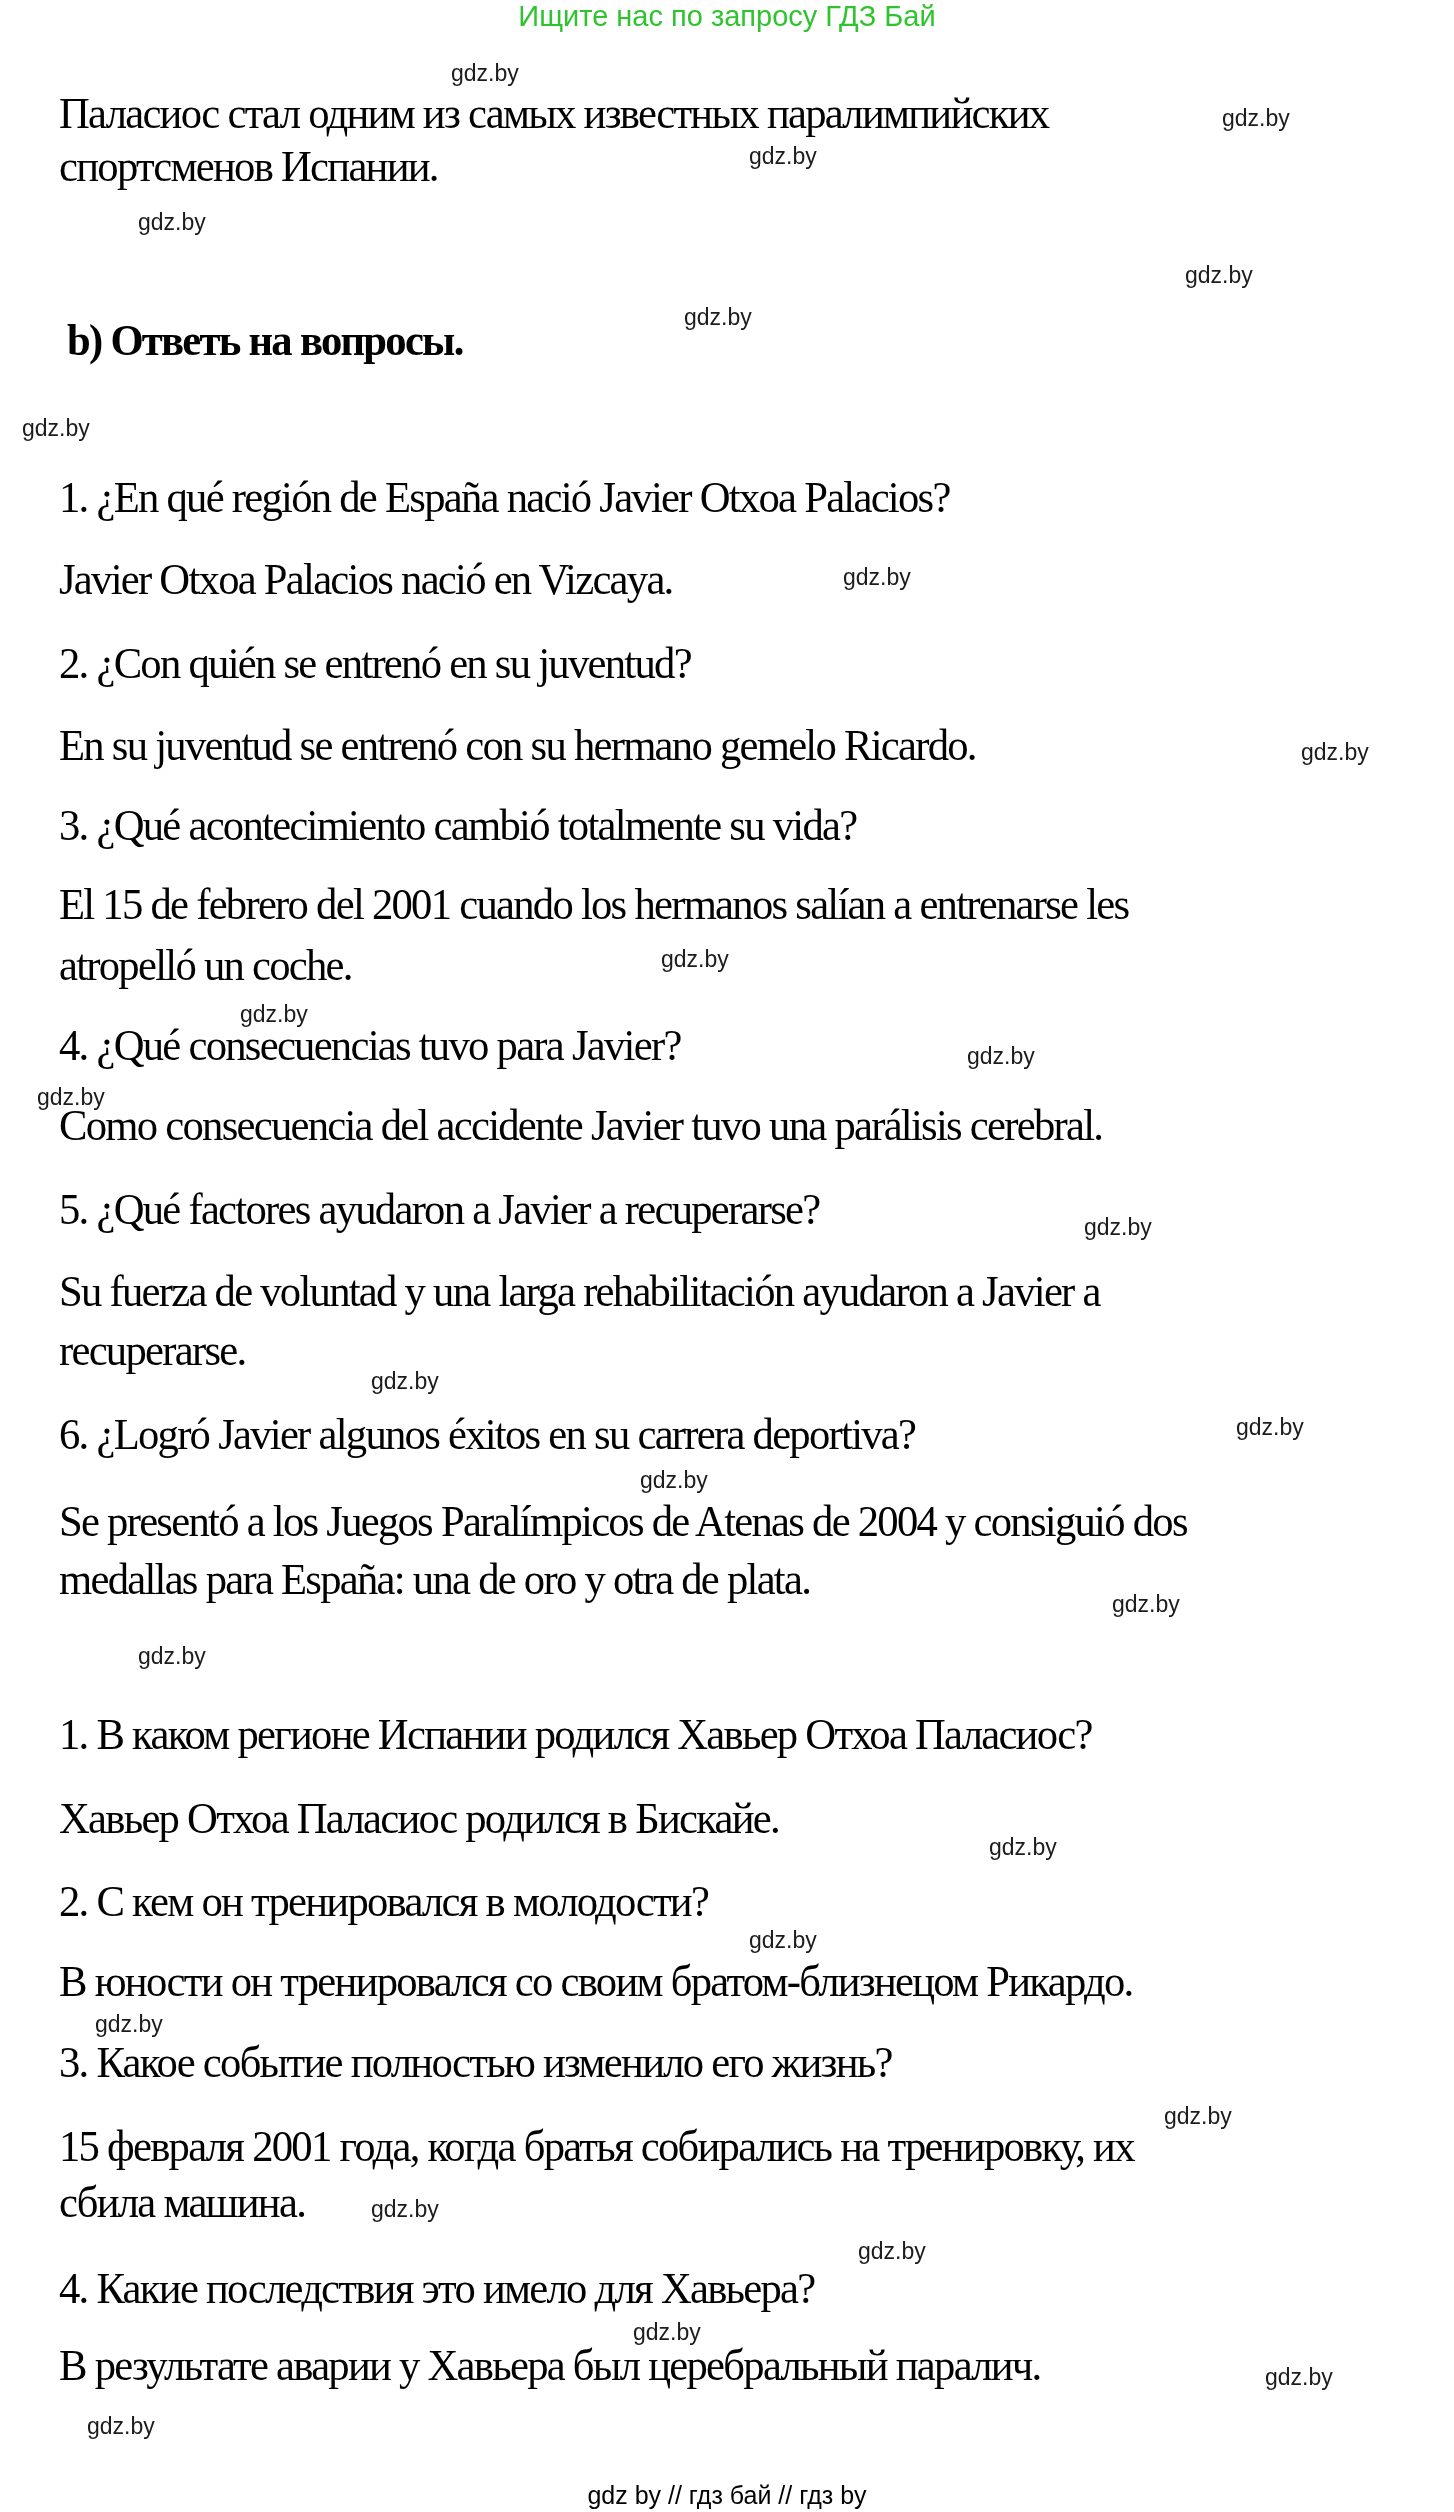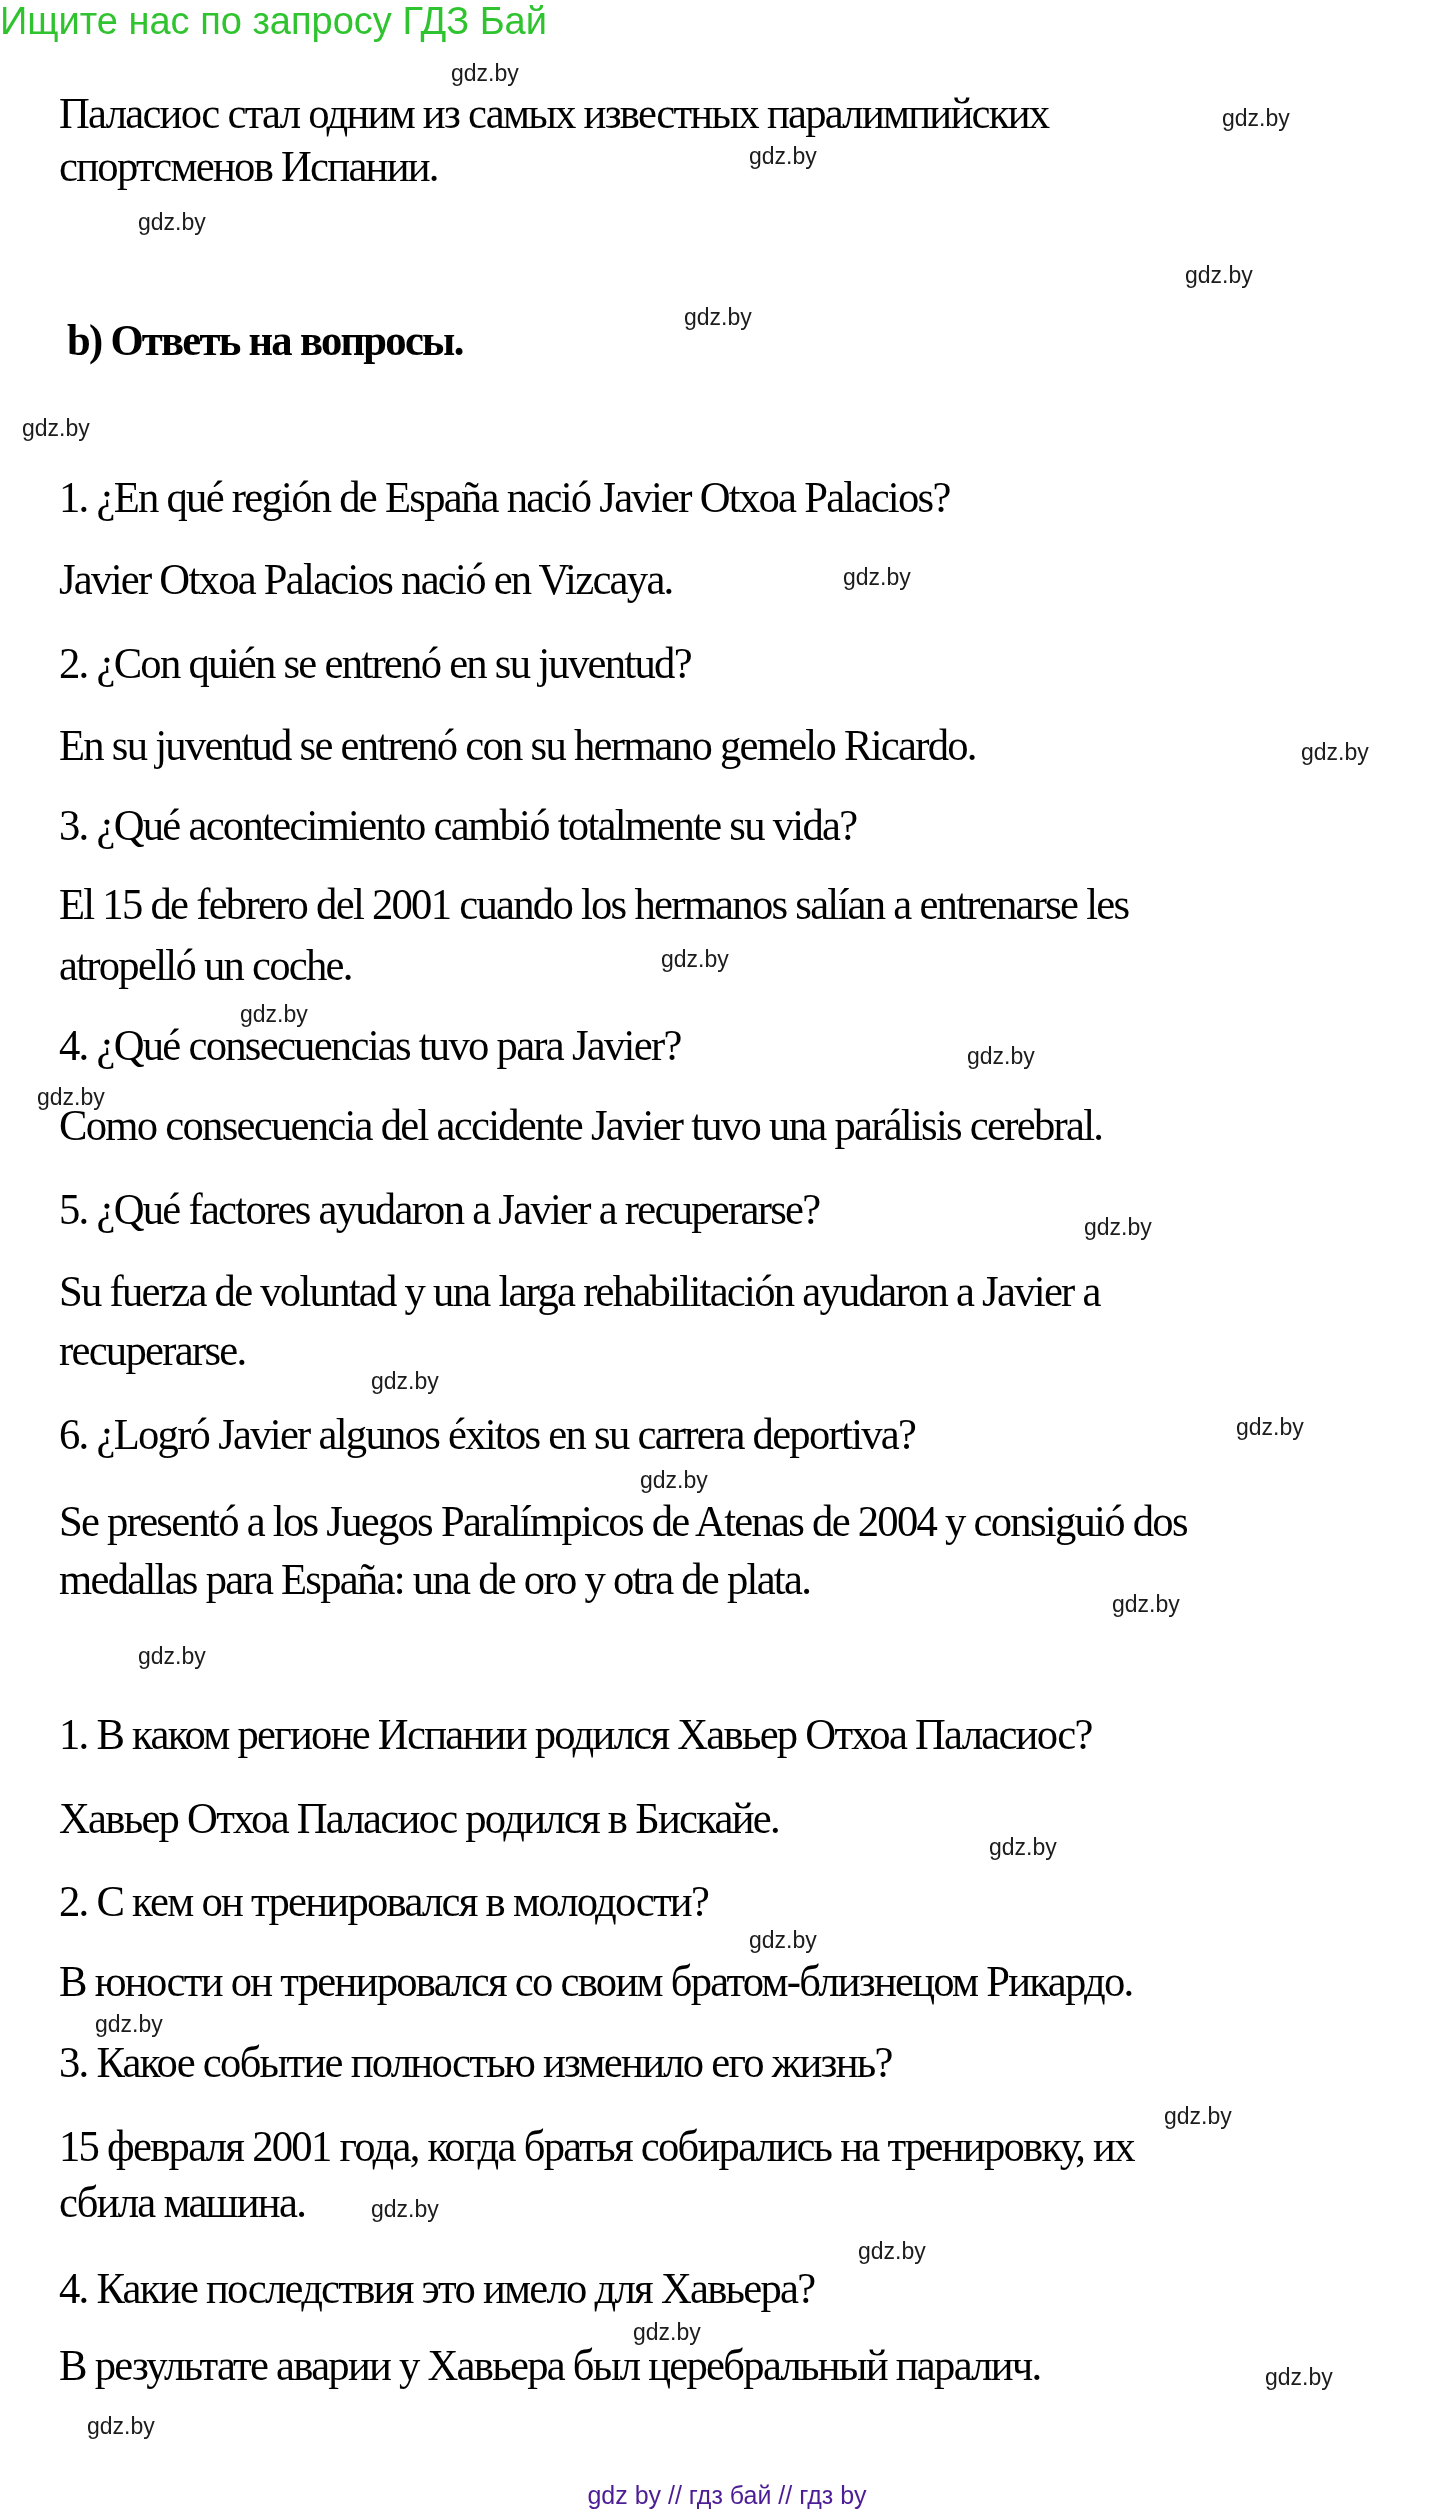--- a/index.html
+++ b/index.html
@@ -9,23 +9,23 @@
     height: 2512px;
     background: #ffffff;
     overflow: hidden;
     font-family: "Liberation Serif", serif;
   }
   .promo {
     position: absolute;
     top: 1.6px;
     left: 0;
     width: 100%;
-    text-align: left;
+    text-align: center;
     font-family: "Liberation Sans", sans-serif;
-    font-size: 38px;
+    font-size: 29px;
     line-height: 1;
     color: #2fc42f;
     white-space: nowrap;
   }
   .line {
     position: absolute;
     left: 59px;
     font-size: 44px;
     line-height: 1;
     letter-spacing: -1.8px;
@@ -45,21 +45,21 @@
   }
   .footer {
     position: absolute;
     top: 2483px;
     left: 0;
     width: 100%;
     text-align: center;
     font-family: "Liberation Sans", sans-serif;
     font-size: 25px;
     line-height: 1;
-    color: #4c1d95;
+    color: #000000;
     white-space: nowrap;
   }
 </style>
 </head>
 <body>
 
 <div class="page">
 
   <div class="promo">Ищите нас по запросу ГДЗ Бай</div>
 

